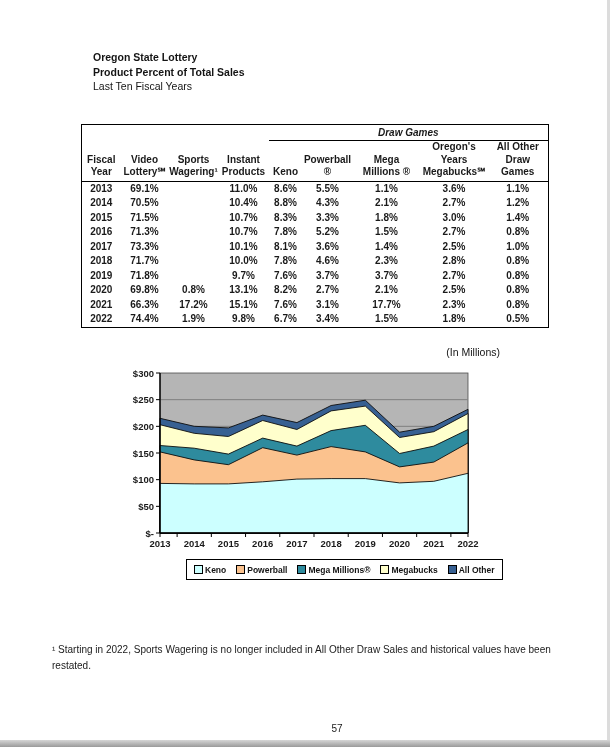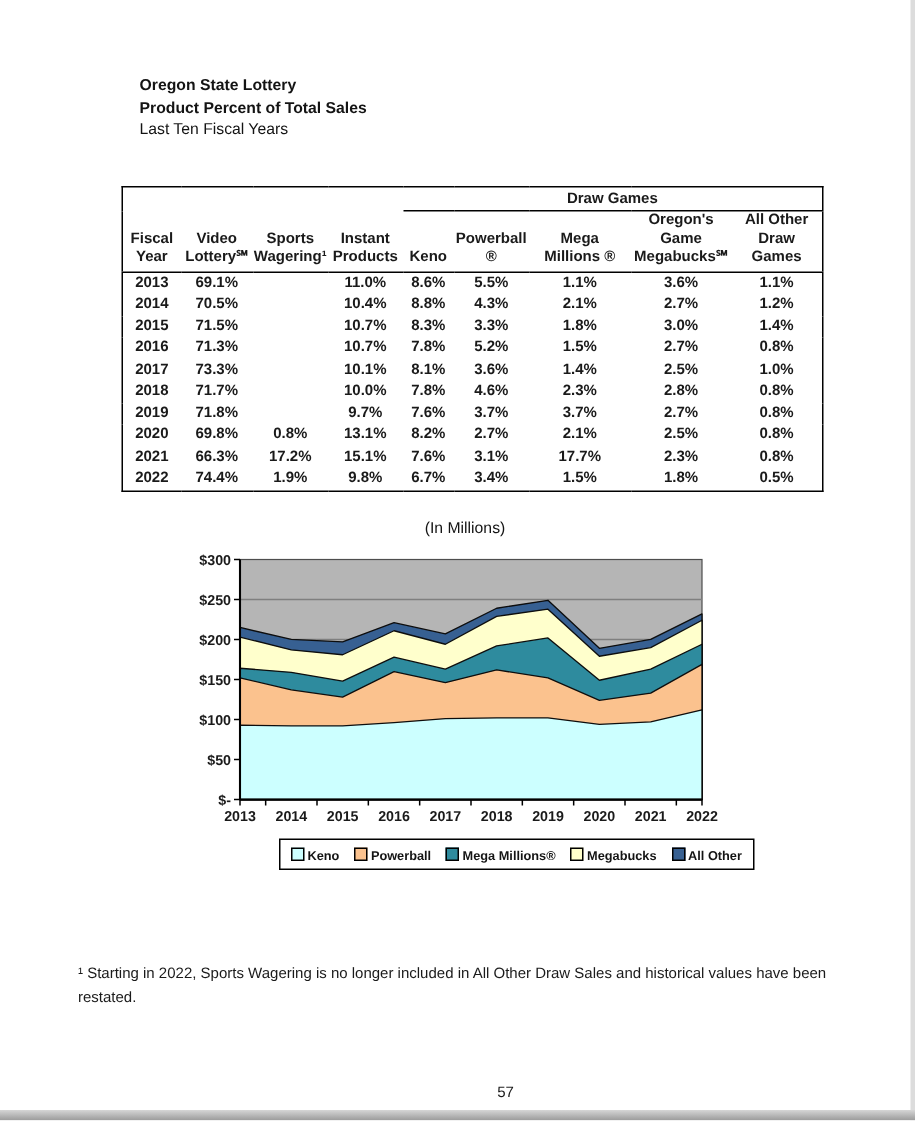--- a/index.html
+++ b/index.html
@@ -14,32 +14,32 @@
   .title-block{position:absolute;left:69px;top:50px;line-height:14.5px;font-size:10.5px;margin-left:24px;}
   .title-bold{font-weight:bold;}
   
   .pct-table{
     position:absolute;left:81px;top:124px;width:467px;
     border-collapse:collapse;table-layout:fixed;
     font-size:10px;font-weight:bold;color:#1a1a1a;
   }
   .pct-table{border:1px solid #000;}
   .group-cell{border-bottom:1px solid #000;text-align:center;font-weight:bold;
-    padding:1px 0 1px 0;height:13px;line-height:13px;}
+    padding:1px 0 1px 0;height:13px;line-height:13px;font-style:italic;}
   .head-row th{
     border-bottom:1px solid #000;vertical-align:bottom;text-align:center;
     white-space:pre-line;font-weight:bold;line-height:12.6px;padding:0 0 2px 0;
   }
   .pct-table tbody td{
     text-align:center;height:14.5px;line-height:14.5px;padding:0;font-weight:bold;
   }
   
   .chart-title{position:absolute;left:120px;top:331px;width:380px;text-align:center;
     font-weight:bold;font-size:11px;}
-  .chart-subtitle{position:absolute;left:120px;top:346px;width:380px;text-align:center;
+  .chart-subtitle{position:absolute;left:120px;top:346px;width:380px;text-align:right;
     font-size:10.5px;}
   .chart-svg{position:absolute;left:120px;top:331px;}
   .legend{
     position:absolute;left:186px;top:559px;height:19px;
     border:1px solid #000;background:#fff;display:inline-flex;align-items:center;
     gap:10px;padding:0 7px;font-size:8.5px;font-weight:bold;white-space:nowrap;
   }
   .legend-item{display:inline-flex;align-items:center;gap:2px;}
   .legend-swatch{width:7px;height:7px;border:1px solid #000;display:inline-block;}
   
@@ -81,21 +81,21 @@
 Lottery℠</th>
         <th>Sports
 Wagering¹</th>
         <th>Instant
 Products</th>
         <th>Keno</th>
         <th>Powerball ®</th>
         <th>Mega
 Millions ®</th>
         <th>Oregon's
-Game
+Years
 Megabucks℠</th>
         <th>All Other
 Draw
 Games</th>
       </tr>
     </thead>
     <tbody id="table-body">
         <tr>
           <td>2013</td>
           <td>69.1%</td>

